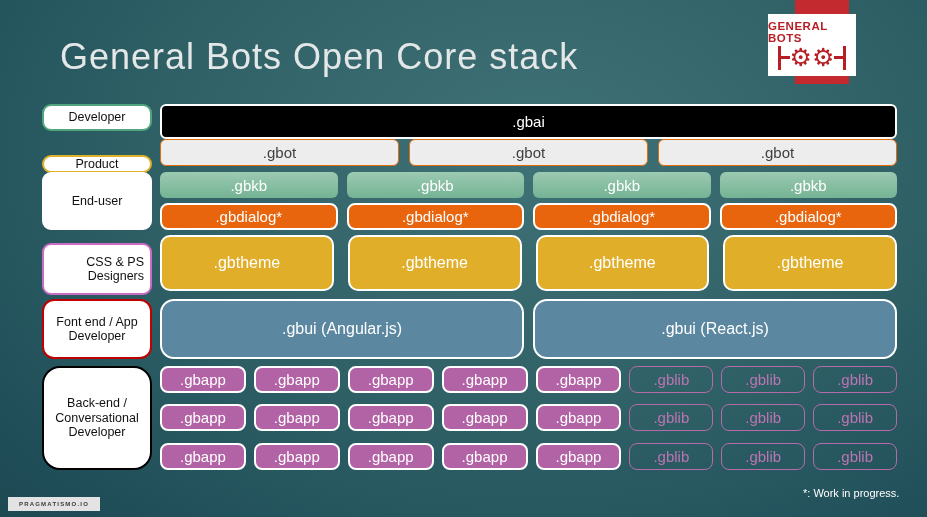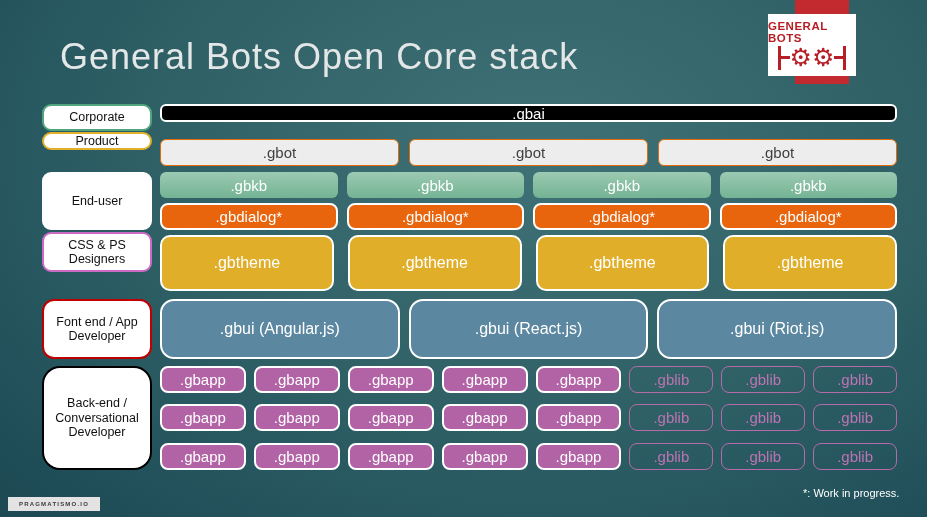--- a/index.html
+++ b/index.html
@@ -81,28 +81,28 @@
     <div class="gear-row">
       <span class="gear-cap"></span>
       <span class="gear-line"></span>
       <span class="gear">⚙</span>
       <span class="gear">⚙</span>
       <span class="gear-line"></span>
       <span class="gear-cap"></span>
     </div>
   </div>
 
-  <div class="role role-architect" style="top:104px; height:27px;">Corporate</div>
-  <div class="role role-product" style="top:132px; height:18px;">Product</div>
+  <div class="role role-architect" style="top:104px; height:27px;">Developer</div>
+  <div class="role role-product" style="top:155px; height:18px;">Product</div>
   <div class="role role-enduser" style="top:172px; height:58px;">End-user</div>
-  <div class="role role-css" style="top:232px; height:40px;">CSS &amp; PS Designers</div>
+  <div class="role role-css" style="top:243px; height:52px;text-align:right;">CSS &amp; PS Designers</div>
   <div class="role role-frontend" style="top:299px; height:60px;">Font end / App Developer</div>
   <div class="role role-backend" style="top:366px; height:104px;">Back-end / Conversational Developer</div>
 
-  <div class="row" style="top:104px; height:18px;">
+  <div class="row" style="top:104px; height:35px;">
     <div class="box gbai">.gbai</div>
   </div>
 
   <div class="row" style="top:139px; height:27px; gap:10px;">
     <div class="box gbot">.gbot</div>
     <div class="box gbot">.gbot</div>
     <div class="box gbot">.gbot</div>
   </div>
 
   <div class="row" style="top:172px; height:26px; gap:9px;">
@@ -122,21 +122,20 @@
   <div class="row" style="top:235px; height:56px; gap:14px;">
     <div class="box gbtheme">.gbtheme</div>
     <div class="box gbtheme">.gbtheme</div>
     <div class="box gbtheme">.gbtheme</div>
     <div class="box gbtheme">.gbtheme</div>
   </div>
 
   <div class="row" style="top:299px; height:60px; gap:9px;">
     <div class="box gbui">.gbui (Angular.js)</div>
     <div class="box gbui">.gbui (React.js)</div>
-    <div class="box gbui">.gbui (Riot.js)</div>
   </div>
 
   <div class="row" style="top:366px; height:27px; gap:8px;">
     <div class="box gbapp">.gbapp</div>
     <div class="box gbapp">.gbapp</div>
     <div class="box gbapp">.gbapp</div>
     <div class="box gbapp">.gbapp</div>
     <div class="box gbapp">.gbapp</div>
     <div class="box gblib">.gblib</div>
     <div class="box gblib">.gblib</div>

